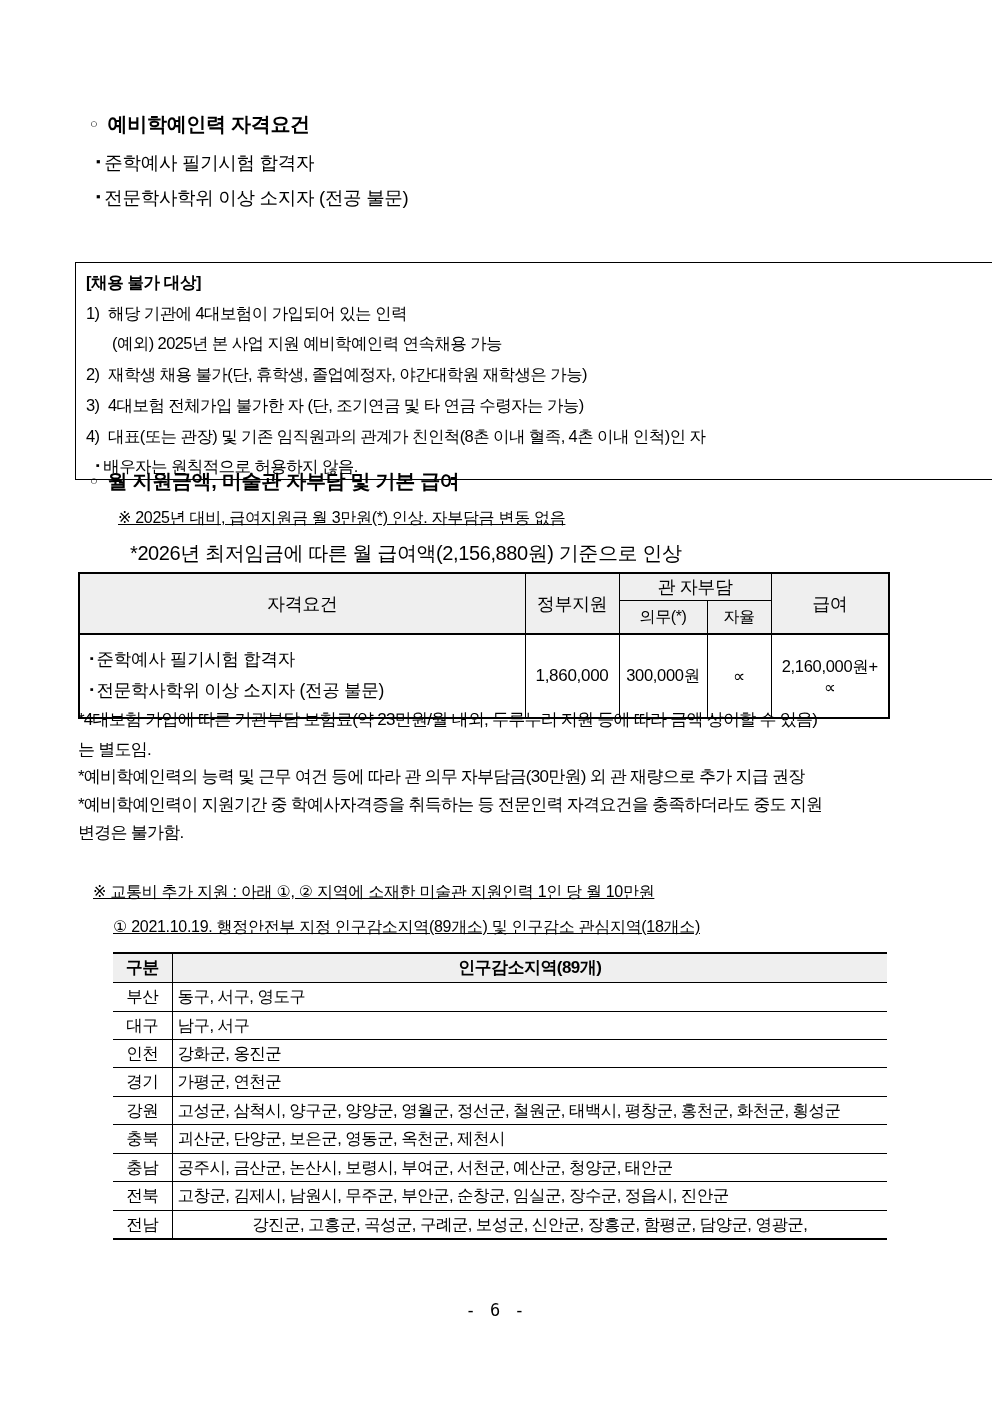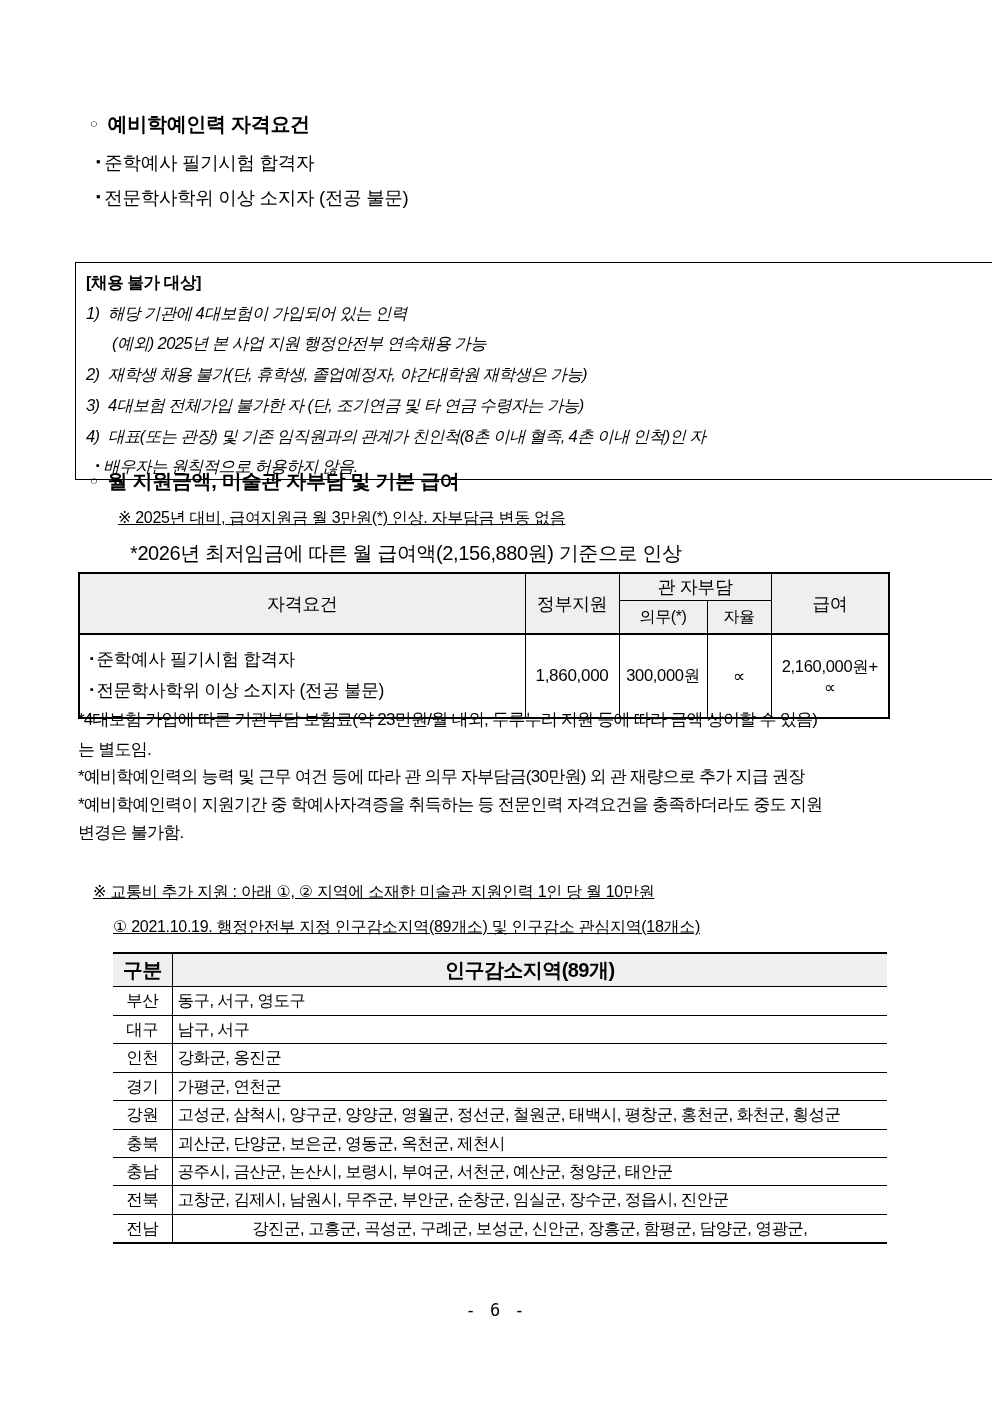--- a/index.html
+++ b/index.html
@@ -60,21 +60,20 @@
   }
   .box-title {
     font-size: 16.5px;
     font-weight: bold;
     letter-spacing: -0.4px;
   }
   .box-line {
     font-size: 16.5px;
     letter-spacing: -0.6px;
     white-space: nowrap;
-    font-style: italic;
   }
   .box-line.indent { padding-left: 26px; }
   .box-line.sub    { padding-left: 10px; }
   .box-line .idx   { display: inline-block; min-width: 22px; }
   .box-line .sdot  { font-size: 11px; position: relative; top: -3px; margin-right: 4px; }
 
   
   .note {
     font-size: 16px;
     letter-spacing: -0.3px;
@@ -147,21 +146,21 @@
     letter-spacing: -0.55px;
     vertical-align: middle;
     line-height: 1.42;
   }
   .region-tbl .hdr {
     background: #efefef;
     font-weight: bold;
     text-align: center;
     border-top: 2.2px solid #000;
     border-bottom: 1.6px solid #000;
-    font-size: 20px;
+    font-size: 17px;
   }
   .region-tbl .rgn {
     text-align: center;
     letter-spacing: -0.5px;
     border-left: none;
   }
   .region-tbl .lst { border-right: none; }
   .region-tbl tr:last-child td { border-bottom: 2.2px solid #000; text-align: center; }
 
   .page-num {
@@ -191,21 +190,21 @@
   </div>
 
   <div class="box" style="left:75px; top:222px; width:935px; height:218px;margin-top:40px;">
     <div class="box-title" style="position:absolute; left:10px; top:9px;">[채용 불가 대상]</div>
 
     <div class="box-line" style="position:absolute; left:10px; top:40px;">
       <span class="idx">1)</span><span>해당 기관에 4대보험이 가입되어 있는 인력</span>
     </div>
 
     <div class="box-line indent" style="position:absolute; left:10px; top:70px;">
-      <span>(예외) 2025년 본 사업 지원 행정안전부 연속채용 가능</span>
+      <span>(예외) 2025년 본 사업 지원 예비학예인력 연속채용 가능</span>
     </div>
 
     <div class="box-line" style="position:absolute; left:10px; top:101px;">
       <span class="idx">2)</span><span>재학생 채용 불가(단, 휴학생, 졸업예정자, 야간대학원 재학생은 가능)</span>
     </div>
 
     <div class="box-line" style="position:absolute; left:10px; top:132px;">
       <span class="idx">3)</span><span>4대보험 전체가입 불가한 자 (단, 조기연금 및 타 연금 수령자는 가능)</span>
     </div>
 

